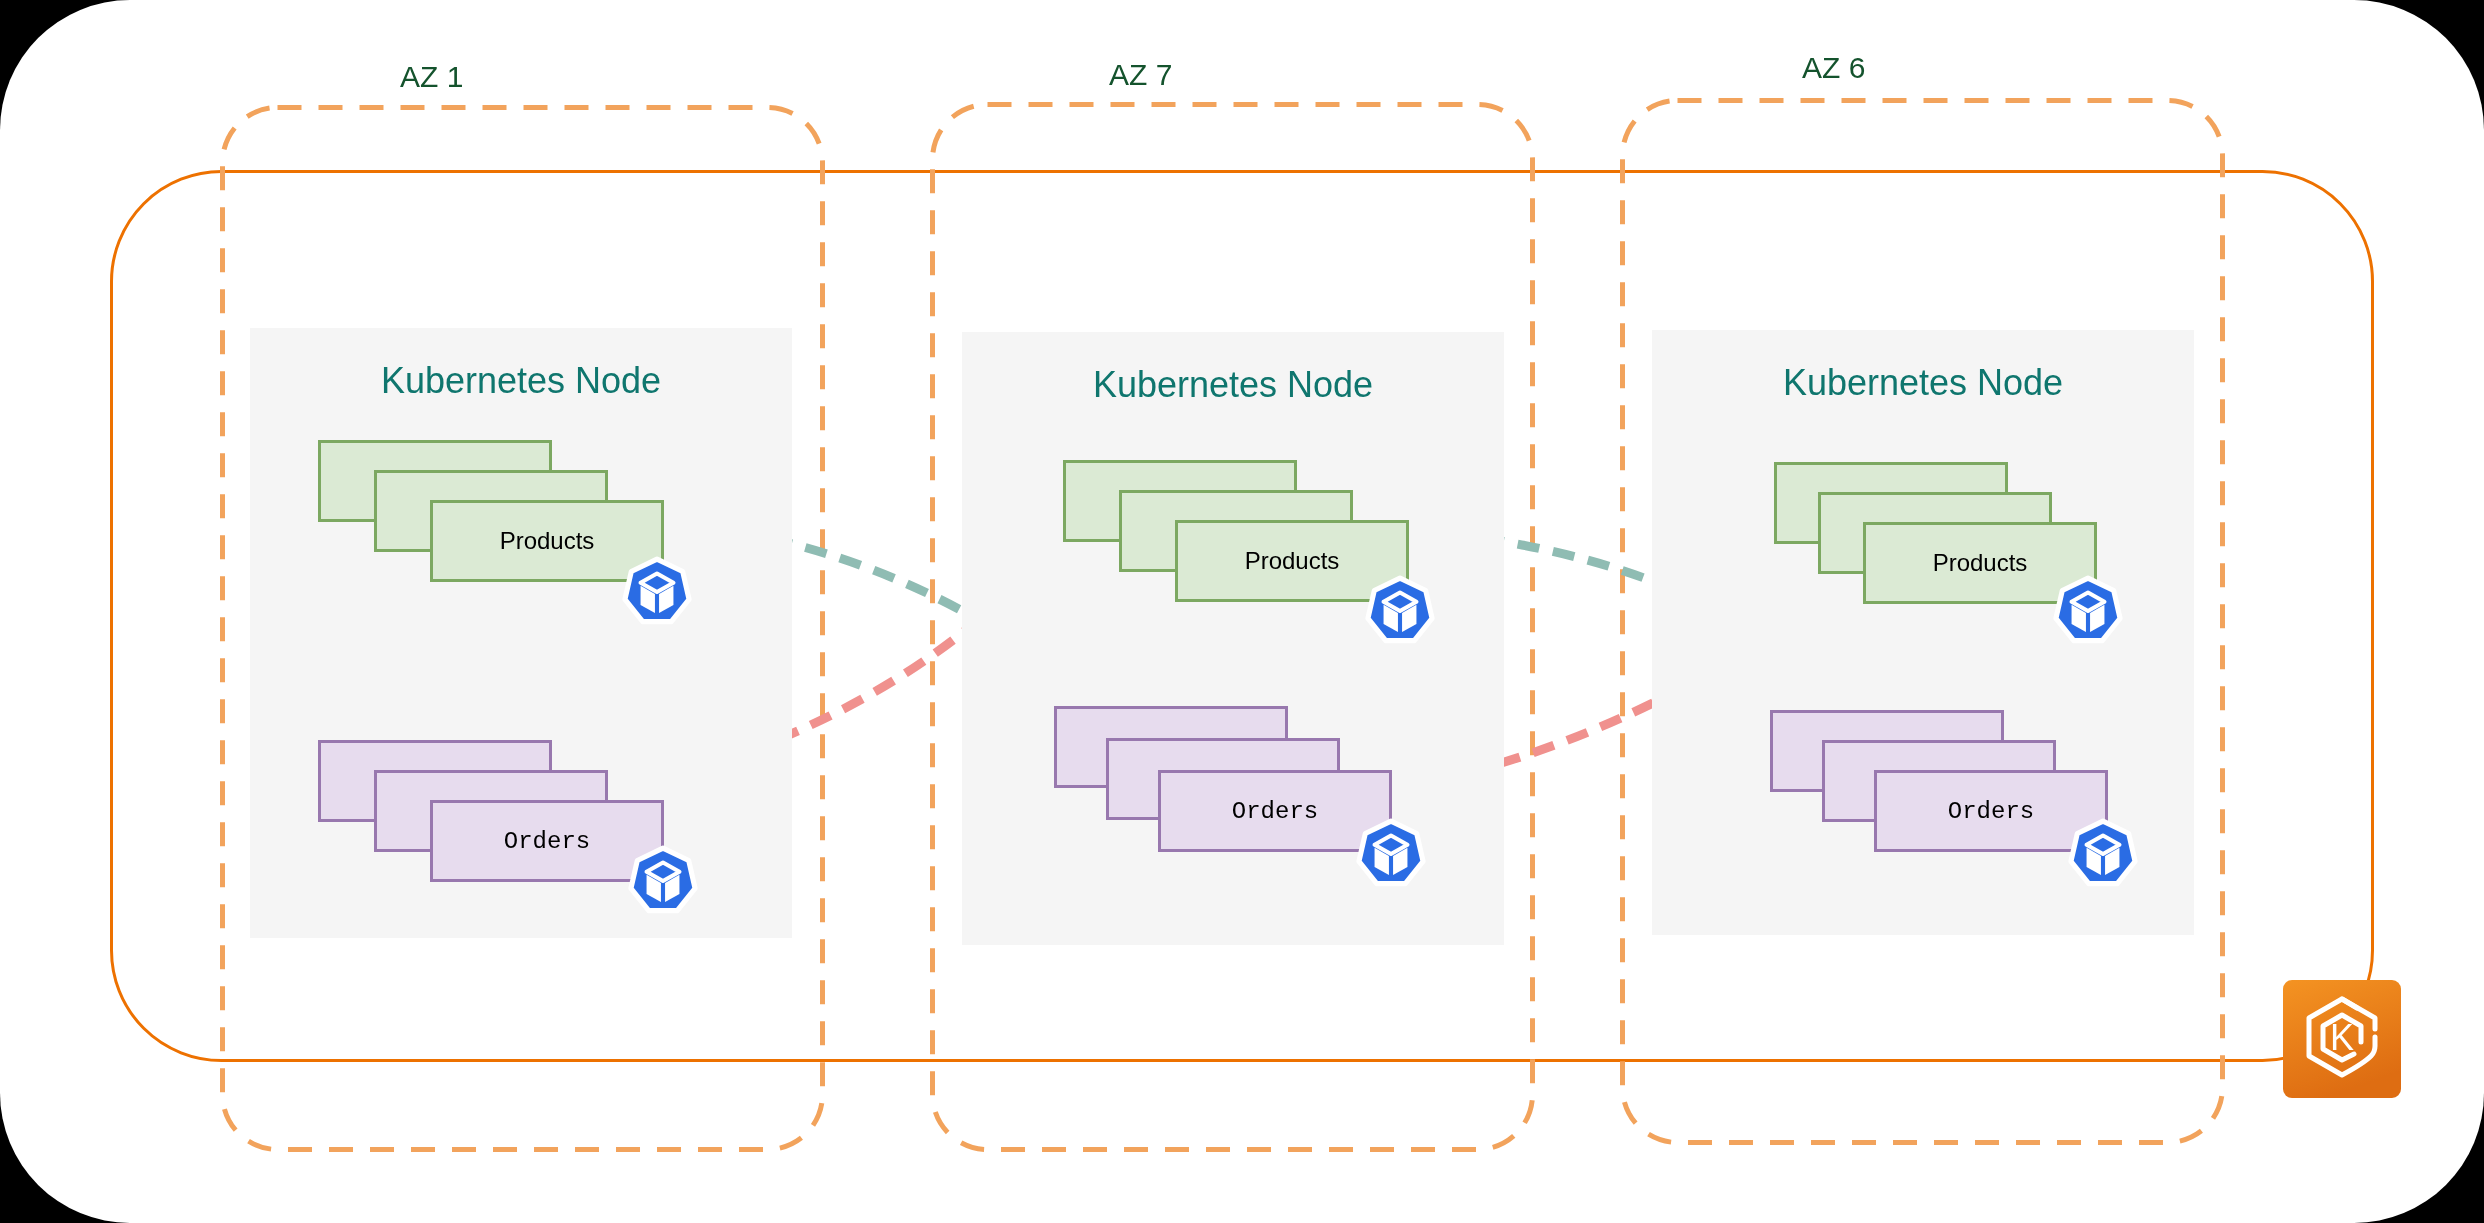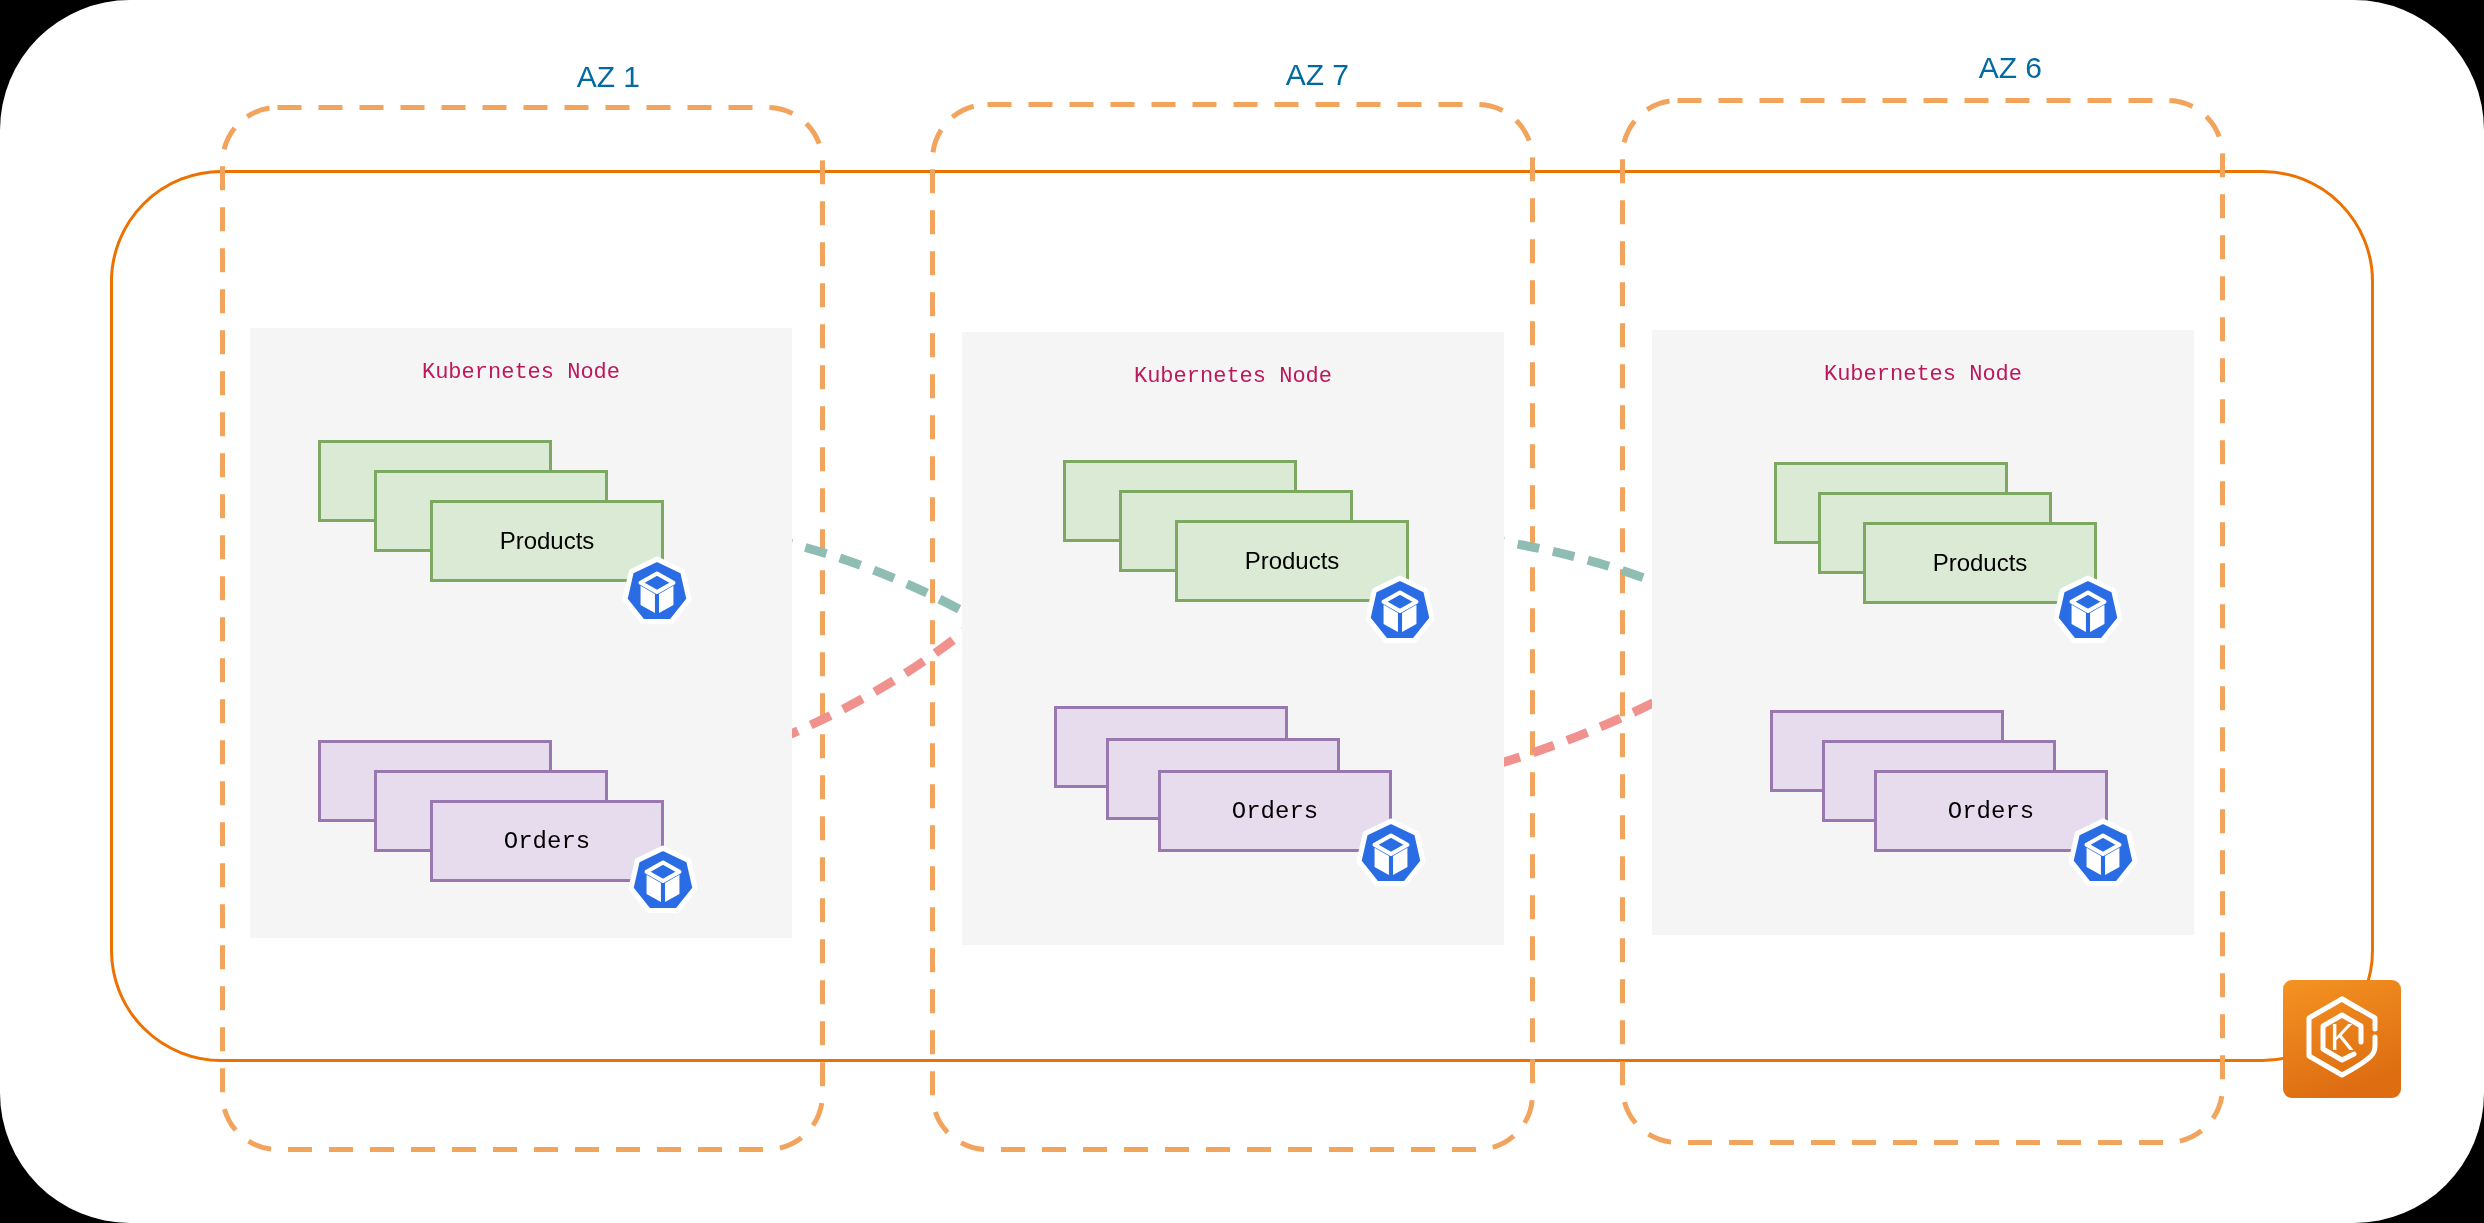--- a/index.html
+++ b/index.html
@@ -1,23 +1,23 @@
 <!DOCTYPE html>
 <html><head>
 <meta charset="utf-8">
 <style>
   html,body{margin:0;padding:0;background:#000;}
   body{width:2484px;height:1223px;position:relative;overflow:hidden;
        font-family:"Liberation Sans",sans-serif;}
   .surface{position:absolute;inset:0;background:#fff;border-radius:130px;overflow:hidden;}
   .overlay{position:absolute;left:0;top:0;z-index:1;}
-  .az-label{position:absolute;z-index:2;width:240px;text-align:right;
-            font-size:30px;color:#0369a1;}
+  .az-label{position:absolute;z-index:2;width:240px;text-align:left;
+            font-size:30px;color:#14532d;}
   .node{position:absolute;z-index:2;background:#F5F5F5;}
-  .node-title{text-align:center;padding-top:32px;font-size:22px;color:#be185d;font-family:Liberation Mono, monospace;}
+  .node-title{text-align:center;padding-top:32px;font-size:36px;color:#0f766e;}
   .pod{position:absolute;z-index:2;width:234px;height:82px;
        border:3px solid;box-sizing:border-box;}
   .pod.green{background:#DBEAD4;border-color:#7CA861;}
   .pod.purple{background:#E7DCEE;border-color:#9878AE;font-family:Liberation Mono, monospace;}
   .pod-label{width:100%;height:100%;display:flex;align-items:center;
              justify-content:center;font-size:24px;color:#000;}
   .pod-icon{position:absolute;z-index:3;width:74px;height:74px;}
   .eks-logo{position:absolute;z-index:3;left:2283px;top:980px;}
 </style>
 </head>

